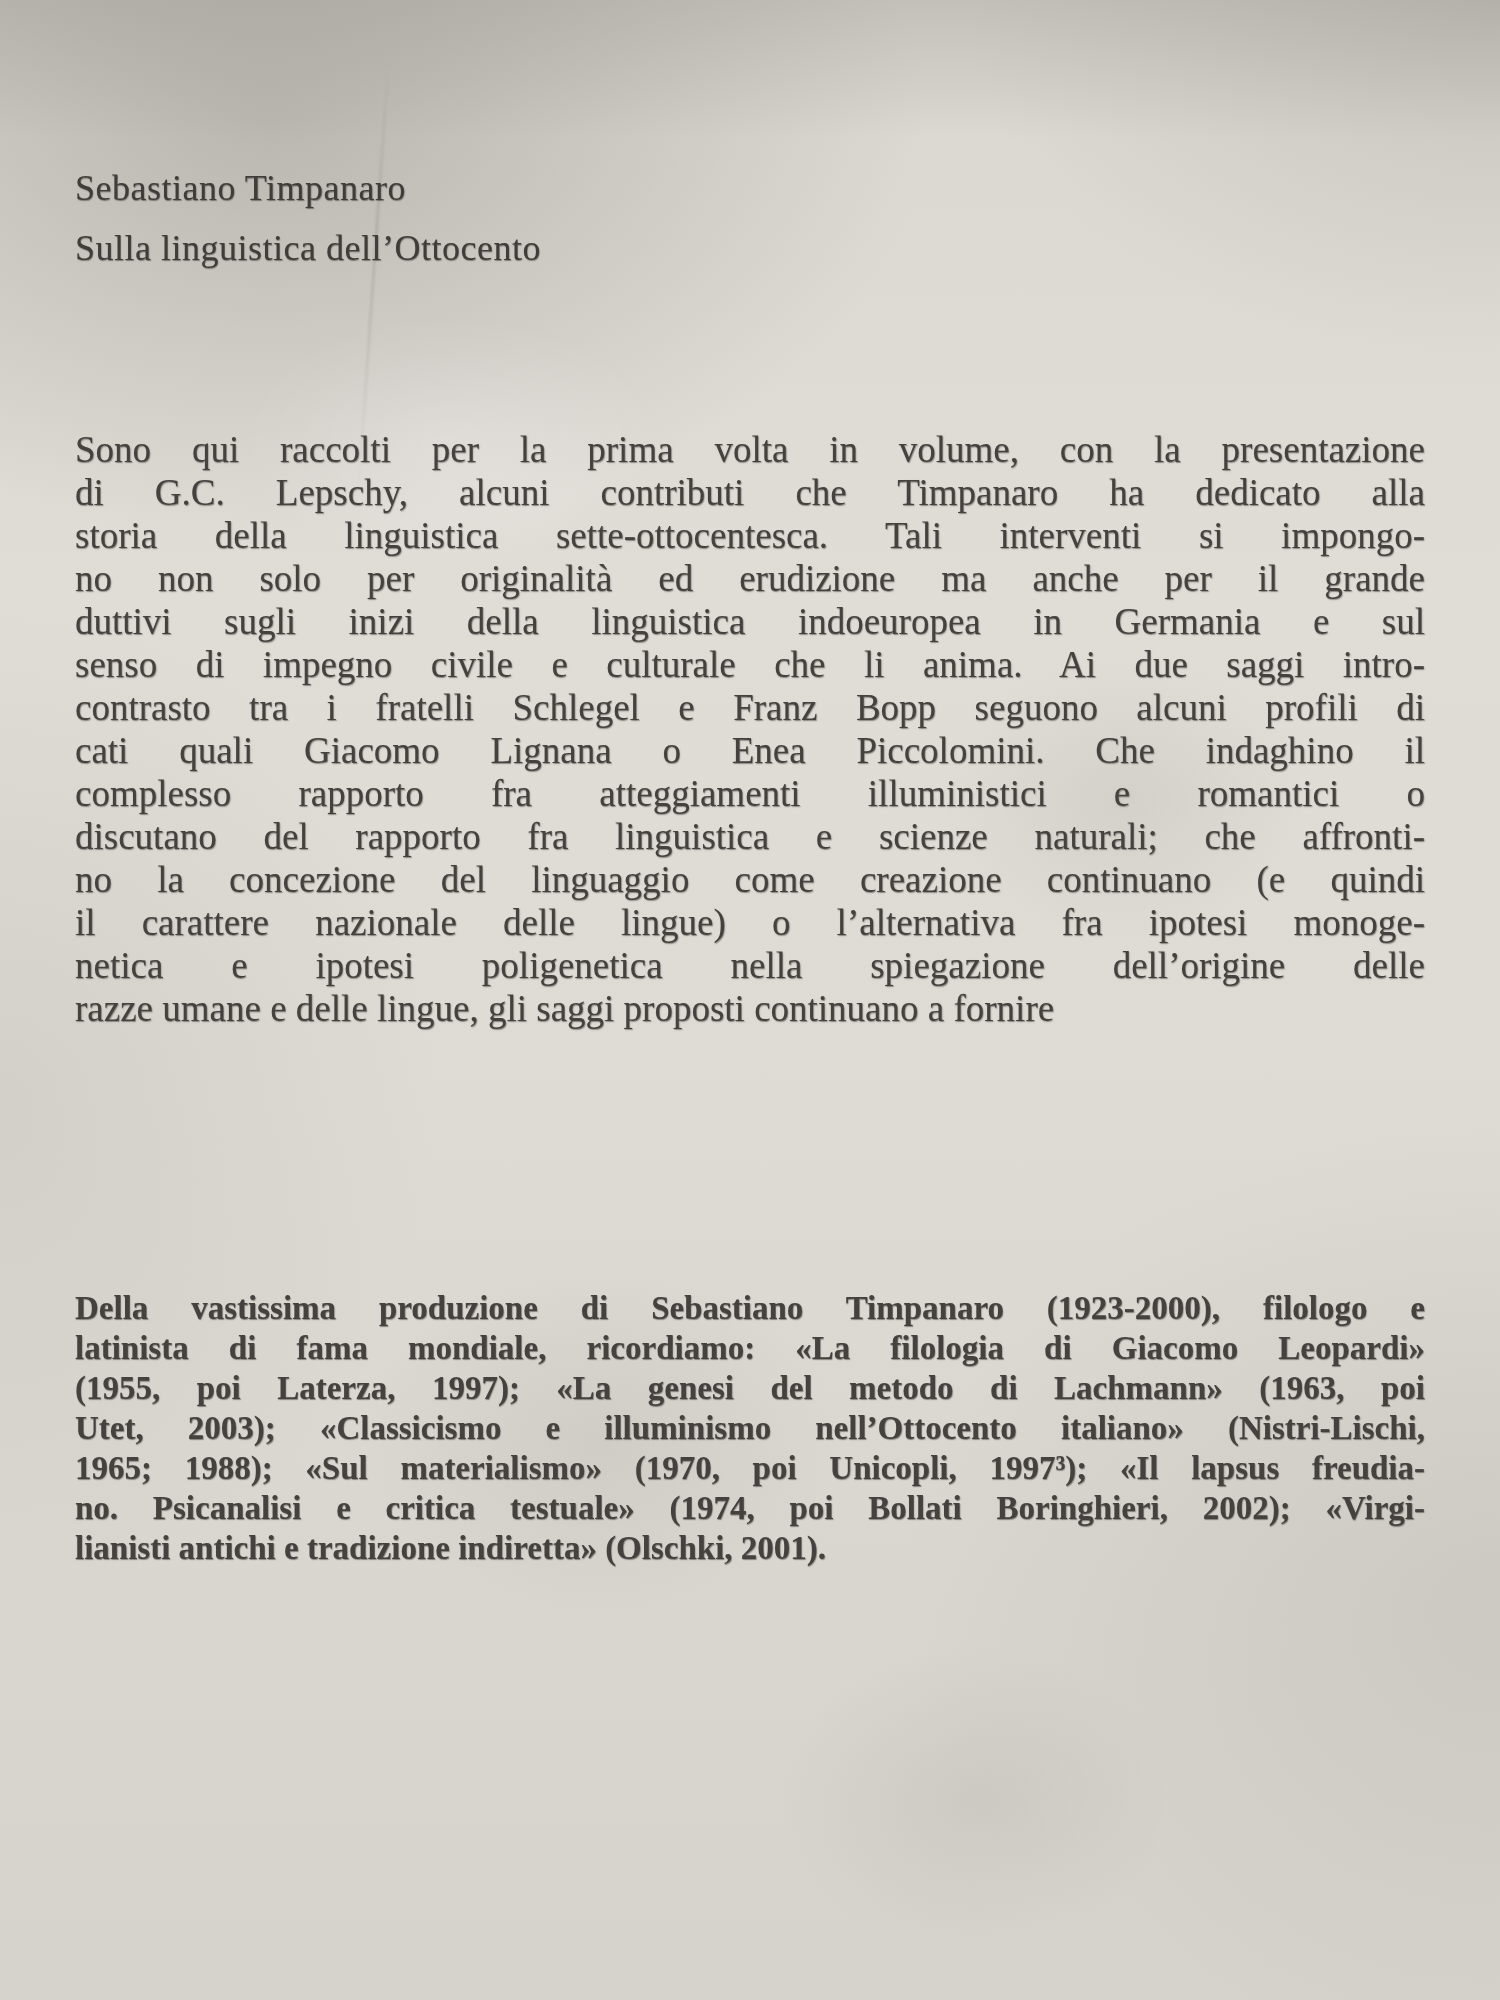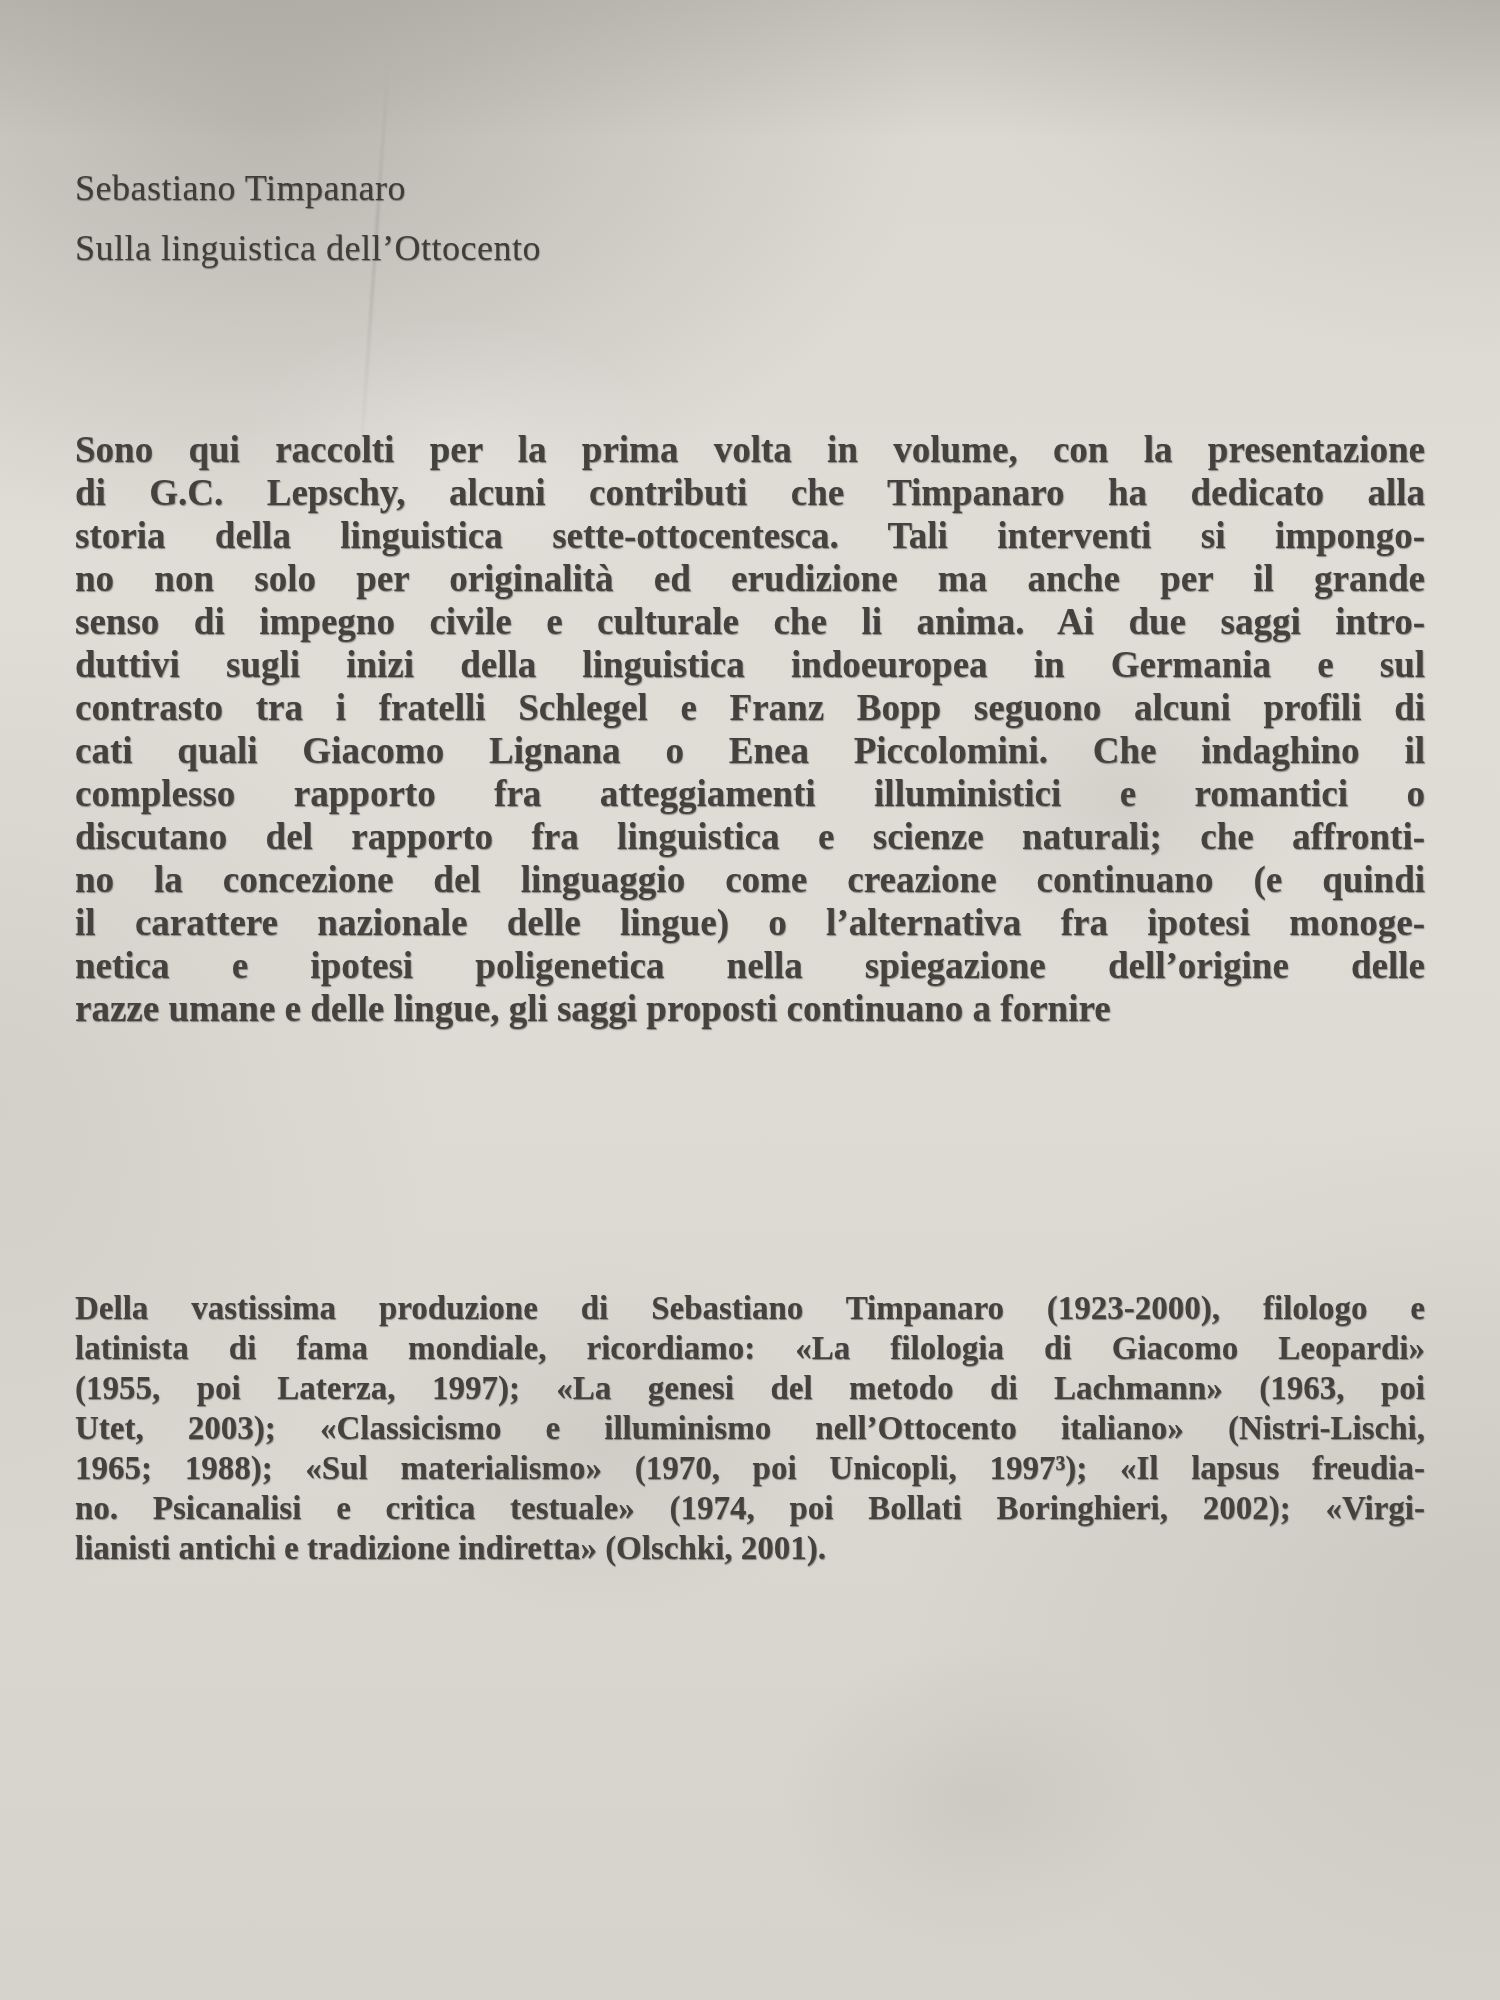--- a/index.html
+++ b/index.html
@@ -60,21 +60,21 @@
     text-align-last: justify;
     white-space: normal;
   }
   .par .line:last-child {
     text-align-last: left;
   }
   .summary {
     top: 428px;
     font-size: 37px;
     line-height: 43px;
-    font-weight: 700;
+    font-weight: 400;
     text-shadow: 0.7px 0.9px 1.2px rgba(58,56,53,0.55);
   }
   .bio {
     top: 1288px;
     font-size: 33px;
     line-height: 40px;
     font-weight: 700;
     text-shadow: 0.6px 0.8px 1.1px rgba(58,56,53,0.55);
   }
 </style>
@@ -87,22 +87,22 @@
   <div class="title-block">
     <div class="tline">Sebastiano Timpanaro</div>
     <div class="tline">Sulla linguistica dell’Ottocento</div>
   </div>
 
   <div class="par summary">
       <div class="line">Sono qui raccolti per la prima volta in volume, con la presentazione</div>
       <div class="line">di G.C. Lepschy, alcuni contributi che Timpanaro ha dedicato alla</div>
       <div class="line">storia della linguistica sette-ottocentesca. Tali interventi si impongo-</div>
       <div class="line">no non solo per originalità ed erudizione ma anche per il grande</div>
+      <div class="line">duttivi sugli inizi della linguistica indoeuropea in Germania e sul</div>
       <div class="line">senso di impegno civile e culturale che li anima. Ai due saggi intro-</div>
-      <div class="line">duttivi sugli inizi della linguistica indoeuropea in Germania e sul</div>
       <div class="line">contrasto tra i fratelli Schlegel e Franz Bopp seguono alcuni profili di</div>
       <div class="line">cati quali Giacomo Lignana o Enea Piccolomini. Che indaghino il</div>
       <div class="line">complesso rapporto fra atteggiamenti illuministici e romantici o</div>
       <div class="line">discutano del rapporto fra linguistica e scienze naturali; che affronti-</div>
       <div class="line">no la concezione del linguaggio come creazione continuano (e quindi</div>
       <div class="line">il carattere nazionale delle lingue) o l’alternativa fra ipotesi monoge-</div>
       <div class="line">netica e ipotesi poligenetica nella spiegazione dell’origine delle</div>
       <div class="line">razze umane e delle lingue, gli saggi proposti continuano a fornire</div>
     </div>
 

